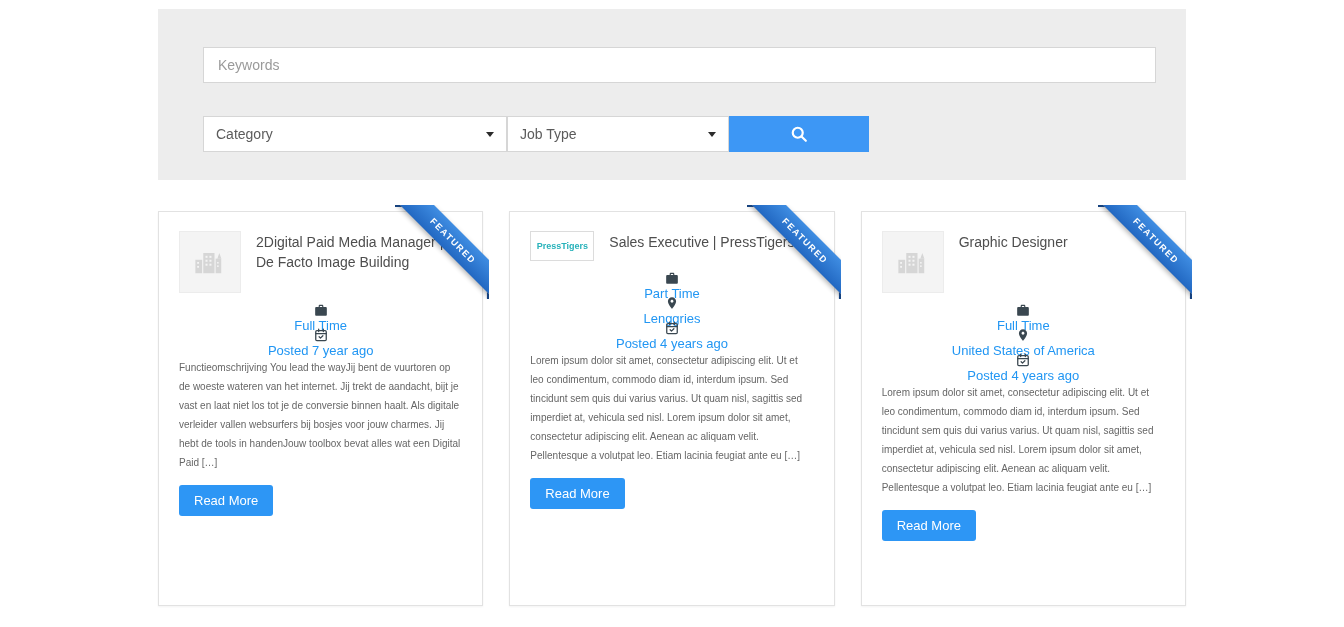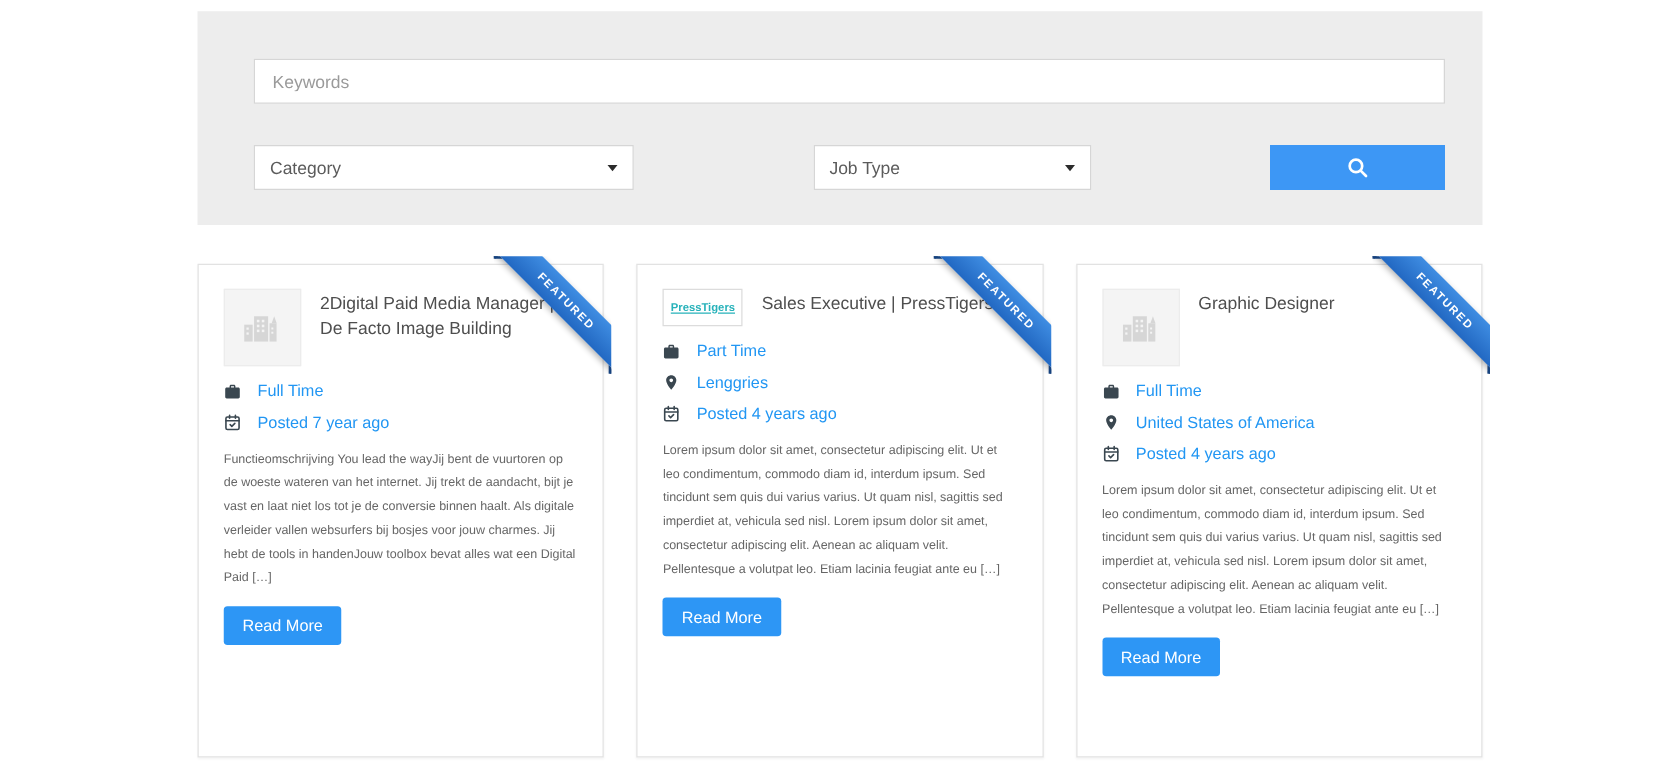--- a/index.html
+++ b/index.html
@@ -24,21 +24,21 @@
     background: #fff;
     padding: 0 14px;
     font-size: 14px;
     color: #444;
     font-family: "Liberation Sans", sans-serif;
     outline: none;
   }
   .keywords-input::placeholder { color: #9a9a9a; }
   .filter-row {
     display: flex;
-    justify-content: space-between;
+    justify-content: flex-start;
     margin-top: 33px;
   }
   .select-box {
     height: 36px;
     background: #fff;
     border: 1px solid #d6d6d6;
     display: flex;
     align-items: center;
     justify-content: space-between;
     padding: 0 12px;
@@ -90,36 +90,36 @@
   }
   .logo-text-box {
     flex: none;
     width: 64px; height: 30px;
     background: #fff;
     border: 1px solid #dcdcdc;
     display: flex; align-items: center; justify-content: center;
     font-size: 9px;
     font-weight: bold;
     color: #27b2ba;
-    text-decoration: underline;
   }
   .job-title {
     font-size: 14px;
     line-height: 1.4;
     color: #4e4e4e;
     padding: 2px 12px 0 0;
     font-weight: 400;
   }
   .job-meta { margin-top: 7px; }
   .meta-row {
     display: flex;
     align-items: center;
-    gap: 13px;
+    gap: 1px;
     padding: 3px 0;
     height: 25px;
+    flex-direction: column;
   }
   .meta-row .meta-icon { flex: none; display: flex; align-items: center; }
   .meta-link {
     color: #2196f3;
     font-size: 13px;
     text-decoration: none;
     cursor: pointer;
   }
   .job-desc {
     margin-top: 8px;

